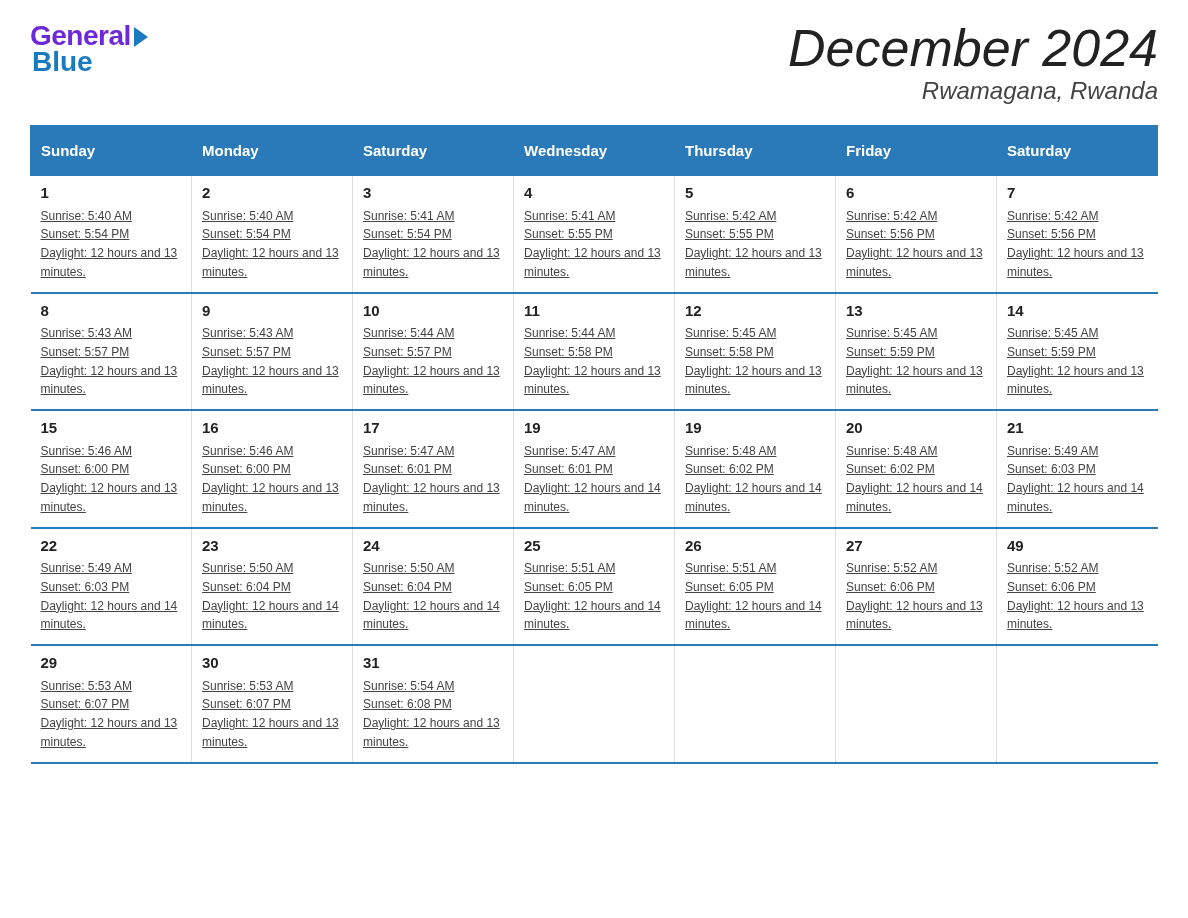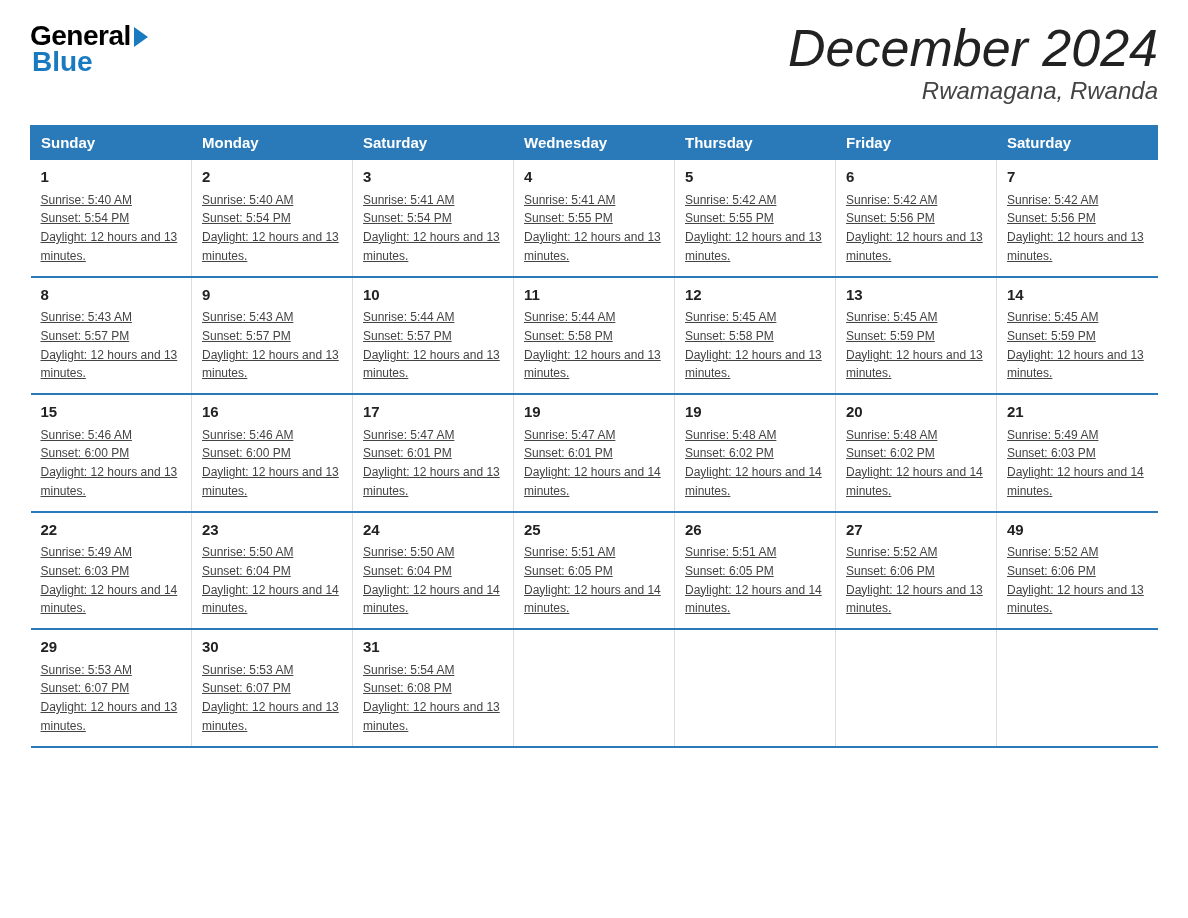--- a/index.html
+++ b/index.html
@@ -21,21 +21,21 @@
       flex-direction: column;
       align-items: flex-start;
     }
     .logo-top {
       display: flex;
       align-items: center;
     }
     .logo-general {
       font-size: 28px;
       font-weight: bold;
-      color: #000000;
+      color: #6d28d9;
       letter-spacing: -0.5px;
     }
     .logo-arrow {
       width: 0;
       height: 0;
       border-left: 14px solid #1a7abf;
       border-top: 10px solid transparent;
       border-bottom: 10px solid transparent;
       margin-left: 3px;
       margin-top: 2px;
@@ -63,21 +63,21 @@
     }
     table {
       width: 100%;
       border-collapse: collapse;
       table-layout: fixed;
     }
     thead tr th {
       background-color: #2a7aba;
       color: white;
       text-align: left;
-      padding: 8px 10px;
+      padding: 16px 10px;
       font-size: 15px;
       font-weight: bold;
       border: 1px solid #2a7aba;
     }
     tbody tr {
       border-bottom: 2px solid #2a7aba;
     }
     tbody tr td {
       vertical-align: top;
       padding: 6px 10px 10px 10px;

